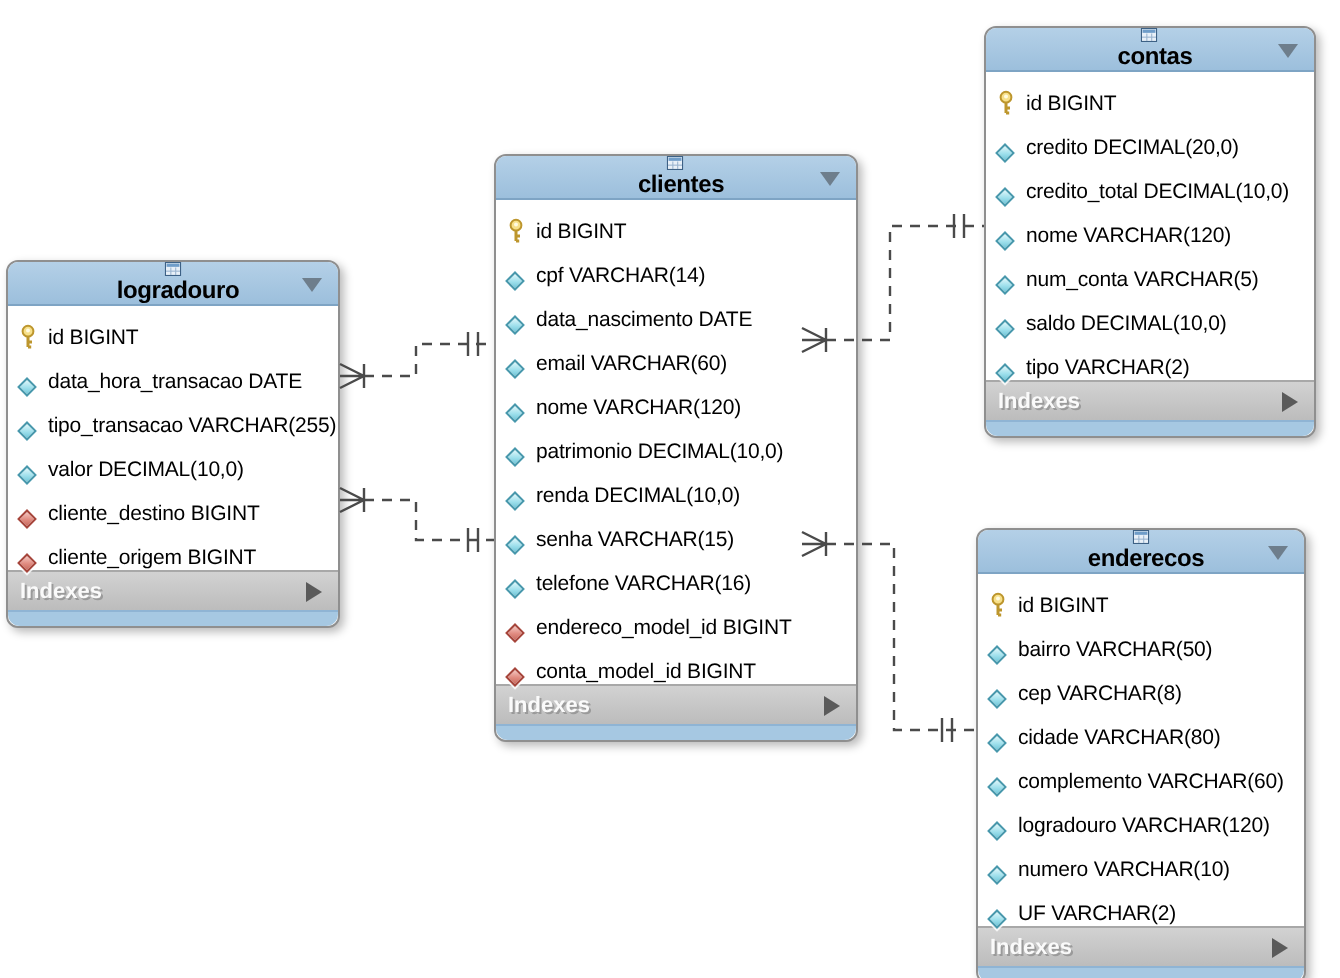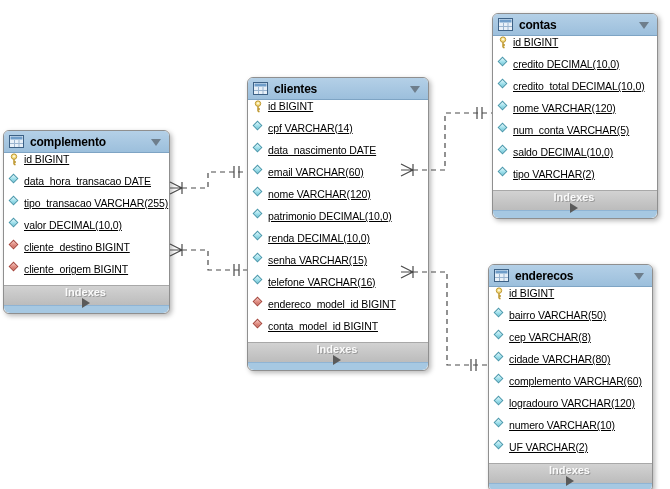--- a/index.html
+++ b/index.html
@@ -14,34 +14,35 @@
     box-shadow:2px 2px 5px rgba(0,0,0,0.28);
   }
   .db-header {
     height:22px;
     background:linear-gradient(#b4d0e7, #9cbfdc);
     border-bottom:1px solid #7ea4c4;
     border-radius:5px 5px 0 0;
     display:flex; align-items:center;
     padding:0 6px 0 5px;
     position:relative;
+    flex-direction:column;
   }
   .db-title {
     font-size:12px; font-weight:bold; color:#000; margin-left:6px;
     letter-spacing:-0.2px;
   }
   .collapse-arrow {
     position:absolute; right:8px; top:8px;
     width:0; height:0;
     border-left:5px solid transparent;
     border-right:5px solid transparent;
     border-top:7px solid #6e7e8c;
   }
   .db-rows { background:#ffffff; }
-  .db-row { height:22px; display:flex; align-items:flex-start; padding-left:4px; white-space:nowrap;text-decoration:underline; }
+  .db-row { height:22px; display:flex; align-items:flex-end; padding-left:4px; white-space:nowrap; }
   .col-text { font-size:10.5px; color:#000; margin-left:5px; letter-spacing:-0.1px; }
 
   .diamond {
     width:7px; height:7px; transform:rotate(45deg); flex:0 0 auto;
     border:1px solid #4898ac;
     background:linear-gradient(135deg,#e2f8fb 0%,#9fe0ec 55%,#6fc6d8 100%);
     box-shadow:0 0 0 1px rgba(255,255,255,0.8);
     margin:0 2px;
   }
   .diamond.fk {
@@ -49,21 +50,20 @@
     background:linear-gradient(135deg,#f6c9c3 0%,#e08b80 55%,#c96a5e 100%);
   }
   .keyicon { flex:0 0 auto; margin-right:-1px; }
 
   .db-footer {
     height:20px;
     background:linear-gradient(#d2d2d2,#bcbcbc);
     border-top:1px solid #a8a8a8;
     display:flex; align-items:center; justify-content:space-between;
     padding:0 8px 0 6px;
-    flex-direction:column;
   }
   .footer-label {
     font-size:11px; font-weight:bold; color:#fafafa;
     text-shadow:1px 1px 0 #9a9a9a;
   }
   .expand-arrow {
     width:0; height:0;
     border-top:5px solid transparent;
     border-bottom:5px solid transparent;
     border-left:8px solid #5a5a5a;
@@ -85,21 +85,21 @@
 
   <div class="db-table" style="left:3px; top:130px; width:167px;">
     <div class="db-header">
       <svg width="15" height="13" viewBox="0 0 15 13">
           <rect x="0.5" y="0.5" width="14" height="12" fill="#e8f0f8" stroke="#3d6185"></rect>
           <rect x="1.5" y="1.5" width="12" height="3" fill="#6f9dc9"></rect>
           <line x1="5.5" y1="5" x2="5.5" y2="12" stroke="#9ab4cf"></line>
           <line x1="10" y1="5" x2="10" y2="12" stroke="#9ab4cf"></line>
           <line x1="1" y1="8.5" x2="14" y2="8.5" stroke="#9ab4cf"></line>
         </svg>
-      <span class="db-title">complemento</span>
+      <span class="db-title">logradouro</span>
       <span class="collapse-arrow"></span>
     </div>
     <div class="db-rows">
       <div class="db-row">
           <svg class="keyicon" width="12" height="13" viewBox="0 0 12 13">
             <circle cx="6" cy="3.6" r="2.7" fill="#f7e08a" stroke="#bd962d"></circle>
             <circle cx="6" cy="3.3" r="1" fill="#fffbe2"></circle>
             <path d="M6,6.2 L6,11.5 M6,9 L8,9 M6,11.5 L7.6,11.5" stroke="#bd962d" stroke-width="1.5" fill="none"></path>
           </svg>
           <span class="col-text">id BIGINT</span>
@@ -217,21 +217,21 @@
       <div class="db-row">
           <svg class="keyicon" width="12" height="13" viewBox="0 0 12 13">
             <circle cx="6" cy="3.6" r="2.7" fill="#f7e08a" stroke="#bd962d"></circle>
             <circle cx="6" cy="3.3" r="1" fill="#fffbe2"></circle>
             <path d="M6,6.2 L6,11.5 M6,9 L8,9 M6,11.5 L7.6,11.5" stroke="#bd962d" stroke-width="1.5" fill="none"></path>
           </svg>
           <span class="col-text">id BIGINT</span>
         </div>
       <div class="db-row">
           <span class="diamond"></span>
-          <span class="col-text">credito DECIMAL(10,0)</span>
+          <span class="col-text">credito DECIMAL(20,0)</span>
         </div>
       <div class="db-row">
           <span class="diamond"></span>
           <span class="col-text">credito_total DECIMAL(10,0)</span>
         </div>
       <div class="db-row">
           <span class="diamond"></span>
           <span class="col-text">nome VARCHAR(120)</span>
         </div>
       <div class="db-row">

